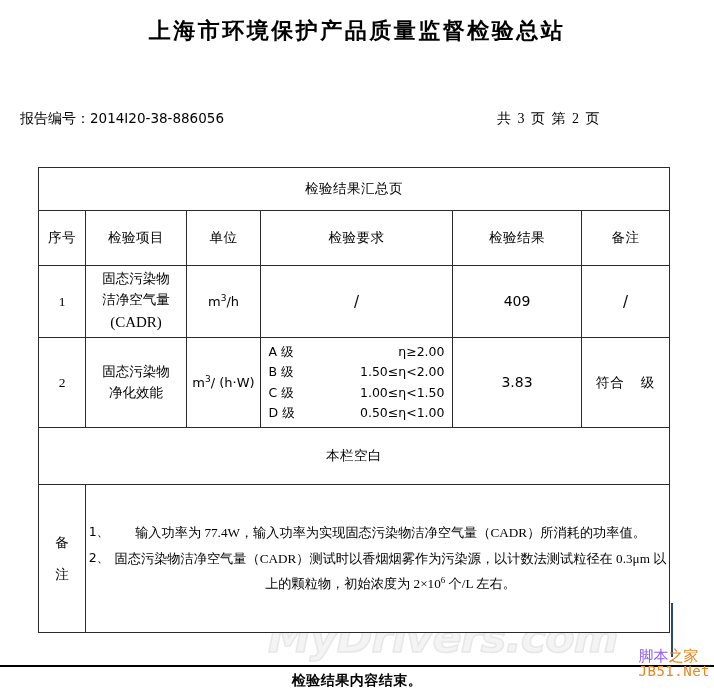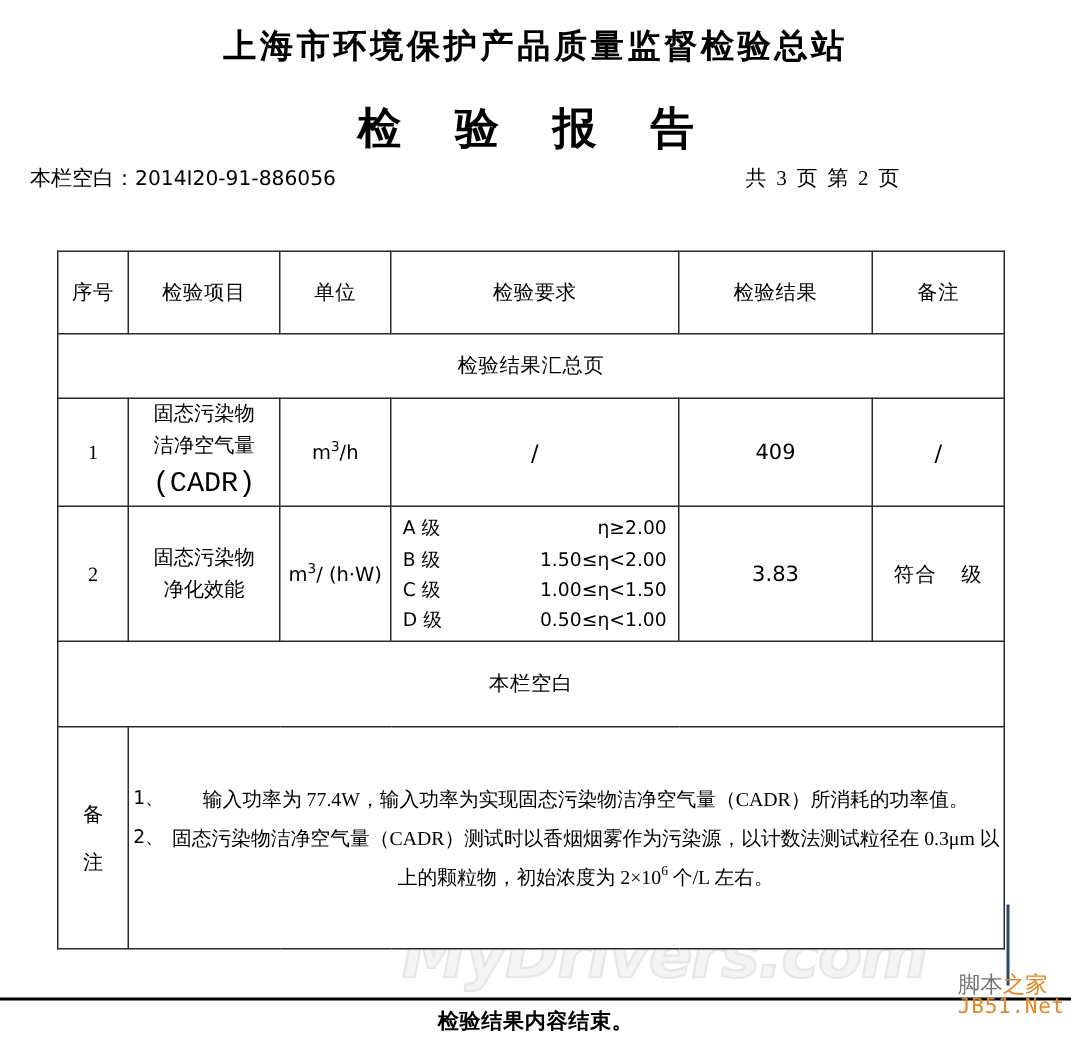--- a/index.html
+++ b/index.html
@@ -49,21 +49,21 @@
     user-select: none;
   }
   .wm-corner .cn {
     font-family: "DejaVu Sans", sans-serif;
     font-size: 15px;
     color: #e8851c;
     letter-spacing: 0px;
     display: block;
   }
   .wm-corner .cn .dark {
-    color: #737373;
+    color: #8b5cf6;
   }
   .wm-corner .en {
     font-family: "DejaVu Sans Mono", monospace;
     font-size: 14px;
     color: #e8851c;
     display: block;
     letter-spacing: 0.5px;
   }
   .wm-bar {
     position: absolute;
@@ -166,22 +166,22 @@
     font-size: 14px;
     letter-spacing: 0.5px;
   }
   .remark-row { height: 148px; }
 
   .cell-item {
     line-height: 1.55;
     font-size: 13.5px;
   }
   .cell-item .latin {
-    font-family: Liberation Mono, monospace;
-    font-size: 19px;
+    font-family: Liberation Serif, serif;
+    font-size: 15px;
   }
   .unit {
     font-family: "DejaVu Sans", sans-serif;
     font-size: 13px;
   }
   .unit sup { font-size: 9px; }
   .slash {
     font-family: "DejaVu Sans", sans-serif;
     font-size: 15px;
   }
@@ -275,49 +275,48 @@
   }
 </style>
 </head>
 <body>
 
 <div class="page">
 
   <div class="wm-mydrivers">MyDrivers.com</div>
 
   <div class="org-title">上海市环境保护产品质量监督检验总站</div>
-  <div class="doc-title">检 验 报 告</div>
 
   <div class="meta-row">
-    <div class="report-no"><span>本栏空白：</span><span class="num">2014I20-91-886056</span></div>
+    <div class="report-no"><span>报告编号：</span><span class="num">2014I20-38-886056</span></div>
     <div class="page-count">共 3 页  第 2 页</div>
   </div>
 
   <div class="tbl-wrap">
     <table class="report">
       <colgroup>
         <col style="width:47px">
         <col style="width:101px">
         <col style="width:74px">
         <col style="width:192px">
         <col style="width:129px">
         <col style="width:88px">
       </colgroup>
       <tbody>
         <tr>
+          <td class="summary-title-cell" colspan="6">检验结果汇总页</td>
+        </tr>
+        <tr>
           <td class="hdr-cell">序号</td>
           <td class="hdr-cell">检验项目</td>
           <td class="hdr-cell">单位</td>
           <td class="hdr-cell">检验要求</td>
           <td class="hdr-cell">检验结果</td>
           <td class="hdr-cell">备注</td>
         </tr>
-        <tr>
-          <td class="summary-title-cell" colspan="6">检验结果汇总页</td>
-        </tr>
 
         <tr class="r1">
           <td>1</td>
           <td>
             <div class="cell-item">
               <div>固态污染物</div>
               <div>洁净空气量</div>
               <div class="latin">(CADR)</div>
             </div>
           </td>

